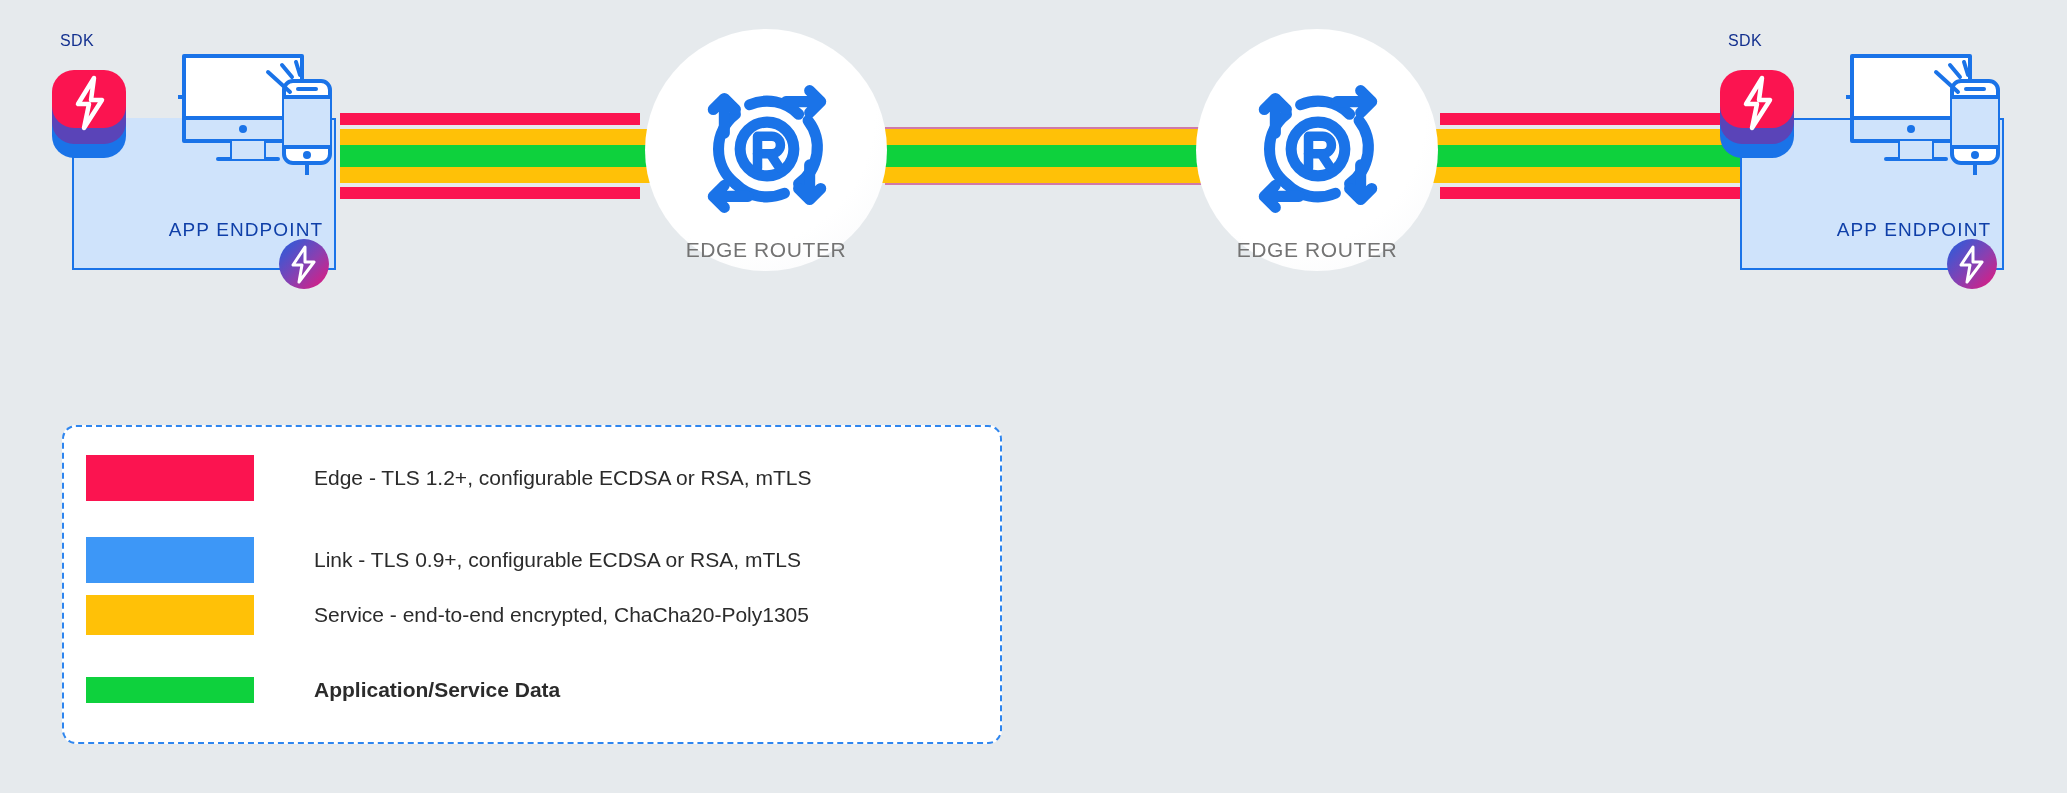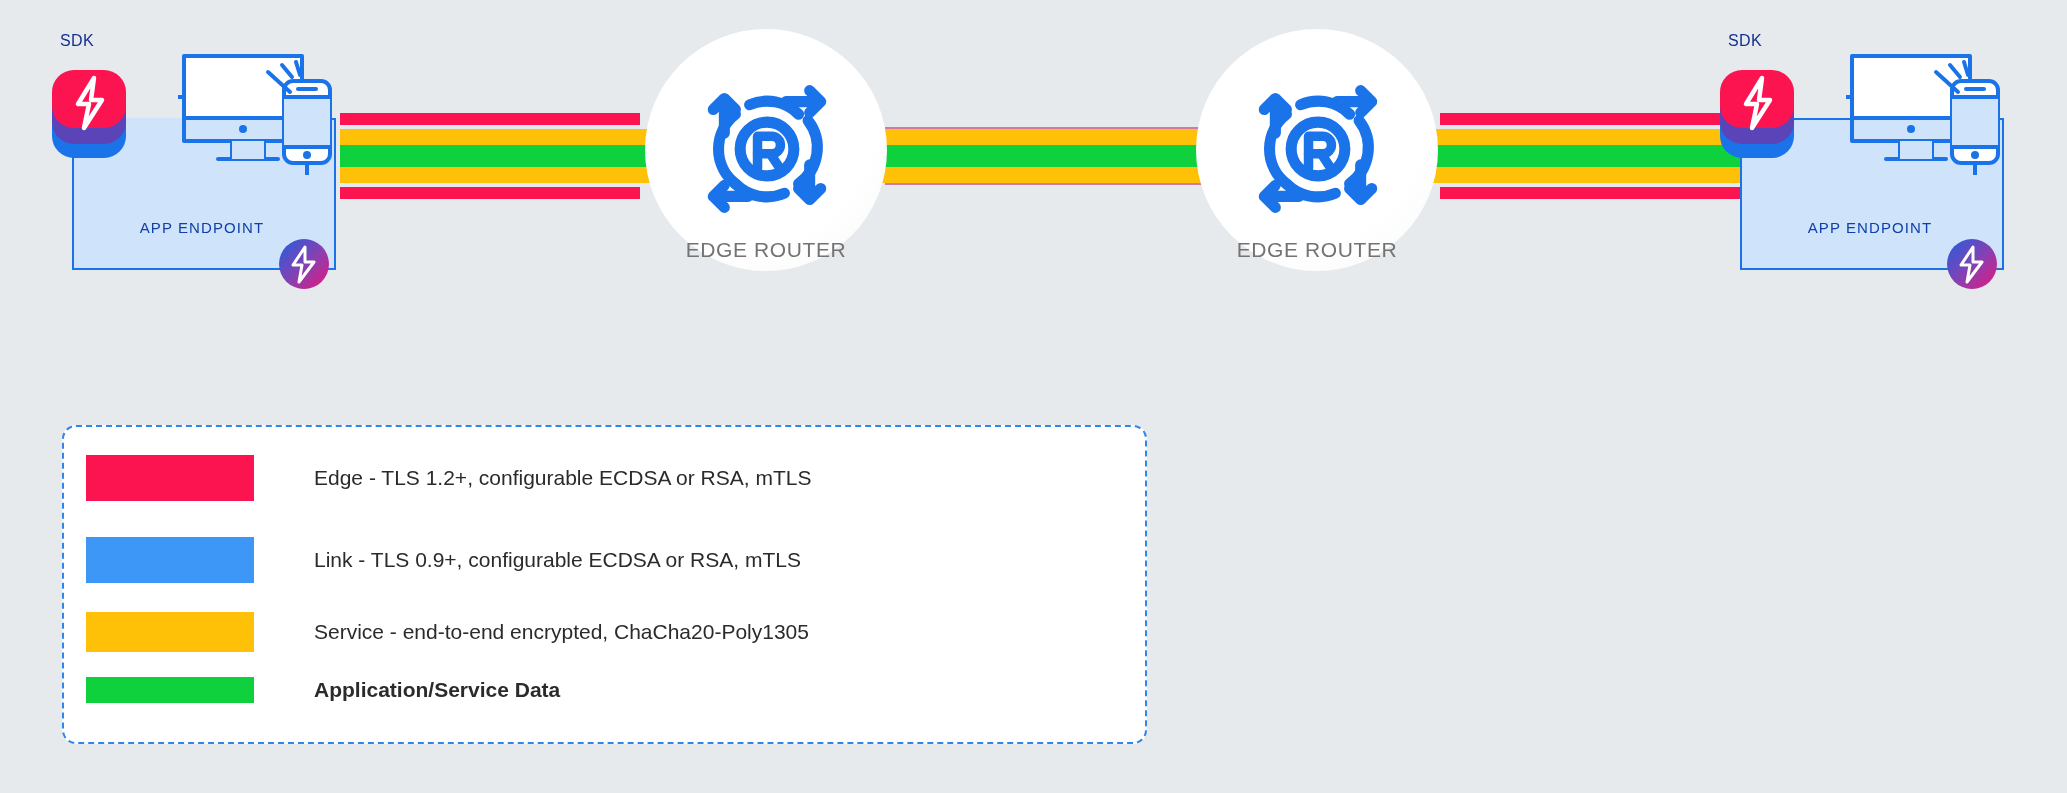--- a/index.html
+++ b/index.html
@@ -34,24 +34,25 @@
 
   
   .endpoint-box{
     position:absolute;
     background:#cfe3fb;
     border:2px solid #1a73e8;
   }
   .endpoint-label{
     position:absolute;
     color:#0f3fa8;
-    font-size:15px;
+    font-size:19px;
     letter-spacing:1.1px;
     white-space:nowrap;
     text-align:center;
+    padding-left:44px;
   }
   .sdk-label{
     position:absolute;
     color:#13308f;
     font-size:16px;
     letter-spacing:.4px;
     white-space:nowrap;
   }
   .sdk-stack{position:absolute;}
   .device-art{position:absolute;}
@@ -235,33 +236,33 @@
           <stop offset="0%" stop-color="#1f5fe0"></stop>
           <stop offset="55%" stop-color="#8b3fb0"></stop>
           <stop offset="100%" stop-color="#e8167a"></stop>
         </linearGradient>
       </defs>
       <circle cx="26" cy="26" r="25" fill="url(#g2)"></circle>
       <path d="M27 9 L15 27 h9 l-3 17 15 -20 h-9 z" fill="none" stroke="#ffffff" stroke-width="3" stroke-linejoin="round" stroke-linecap="round"></path>
     </svg>
   </div>
 
-  <div class="legend" style="left:62px;top:425px;width:1085px;height:319px;">
+  <div class="legend" style="left:62px;top:425px;width:940px;height:319px;">
 
     <div class="legend-row" style="left:22px;top:28px;">
       <span class="swatch" style="width:168px;height:46px;background:#fb1450;"></span>
       <span class="legend-text" style="margin-left:60px;">Edge - TLS 1.2+, configurable ECDSA or RSA, mTLS</span>
     </div>
 
     <div class="legend-row" style="left:22px;top:110px;">
       <span class="swatch" style="width:168px;height:46px;background:#3d97f7;"></span>
       <span class="legend-text" style="margin-left:60px;">Link - TLS 0.9+, configurable ECDSA or RSA, mTLS</span>
     </div>
 
-    <div class="legend-row" style="left:22px;top:185px;">
+    <div class="legend-row" style="left:22px;top:168px;">
       <span class="swatch" style="width:168px;height:40px;background:#ffc107;"></span>
       <span class="legend-text" style="margin-left:60px;">Service - end-to-end encrypted, ChaCha20-Poly1305</span>
     </div>
 
     <div class="legend-row" style="left:22px;top:250px;font-weight:bold;">
       <span class="swatch" style="width:168px;height:26px;background:#0ed13d;"></span>
       <span class="legend-text" style="margin-left:60px;">Application/Service Data</span>
     </div>
 
   </div>

